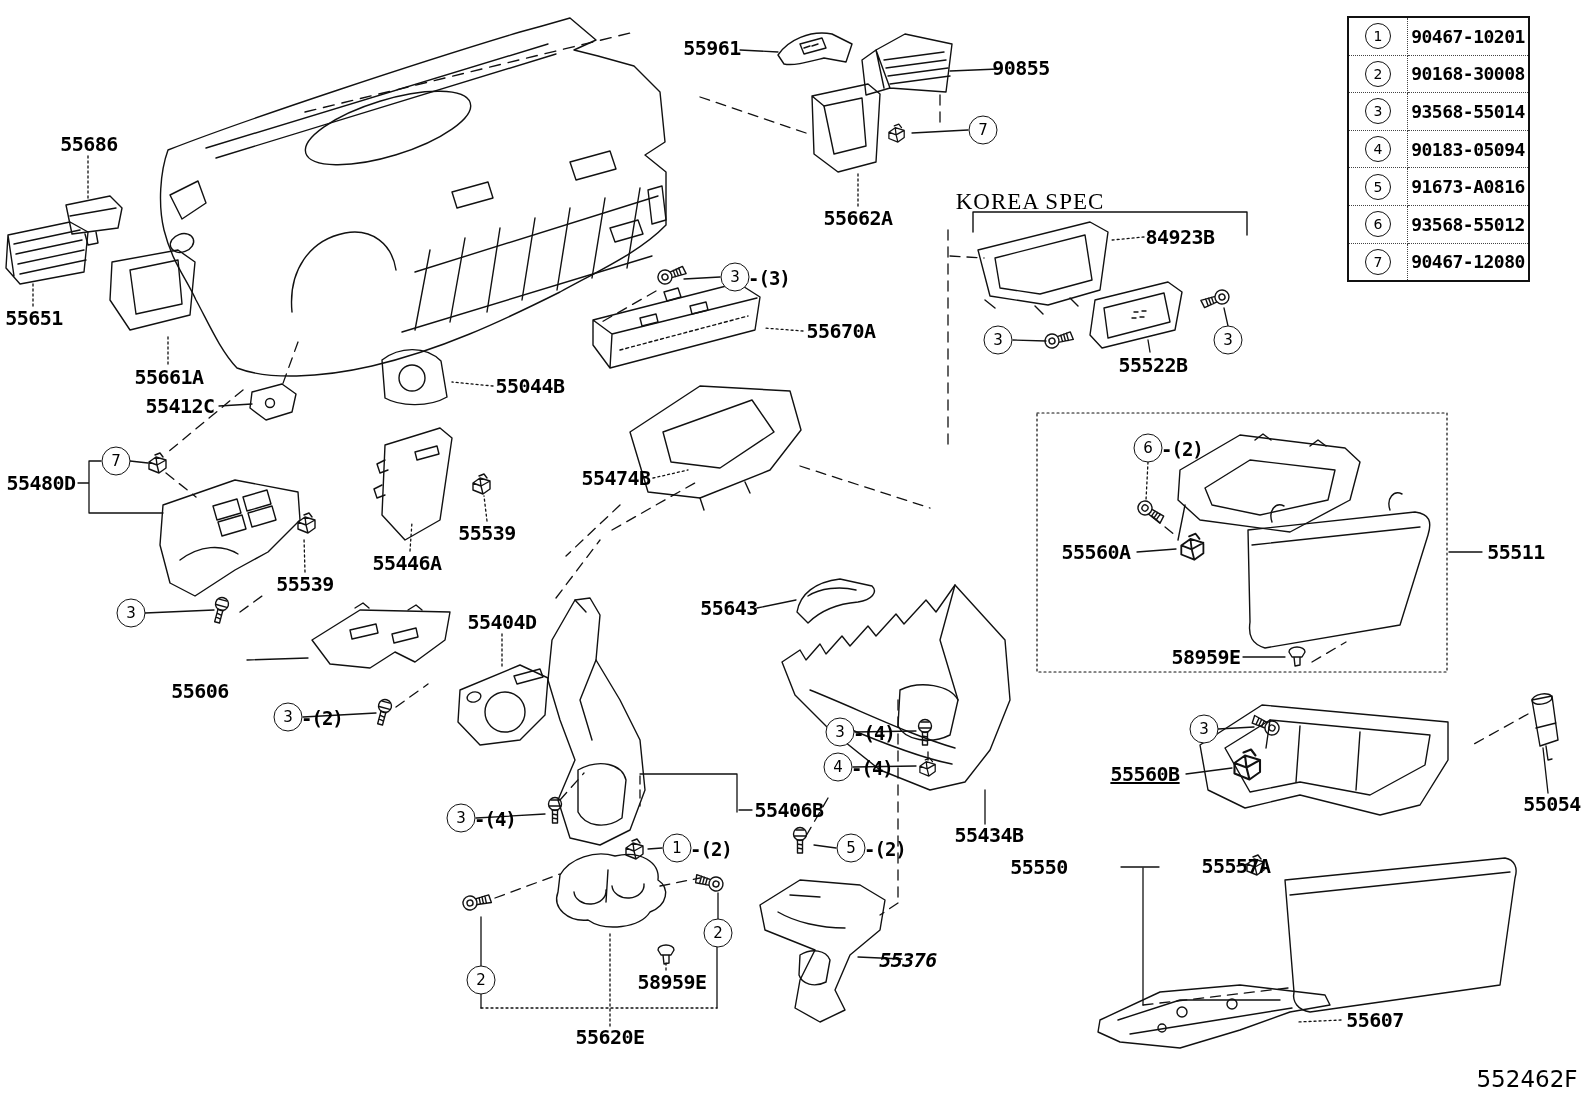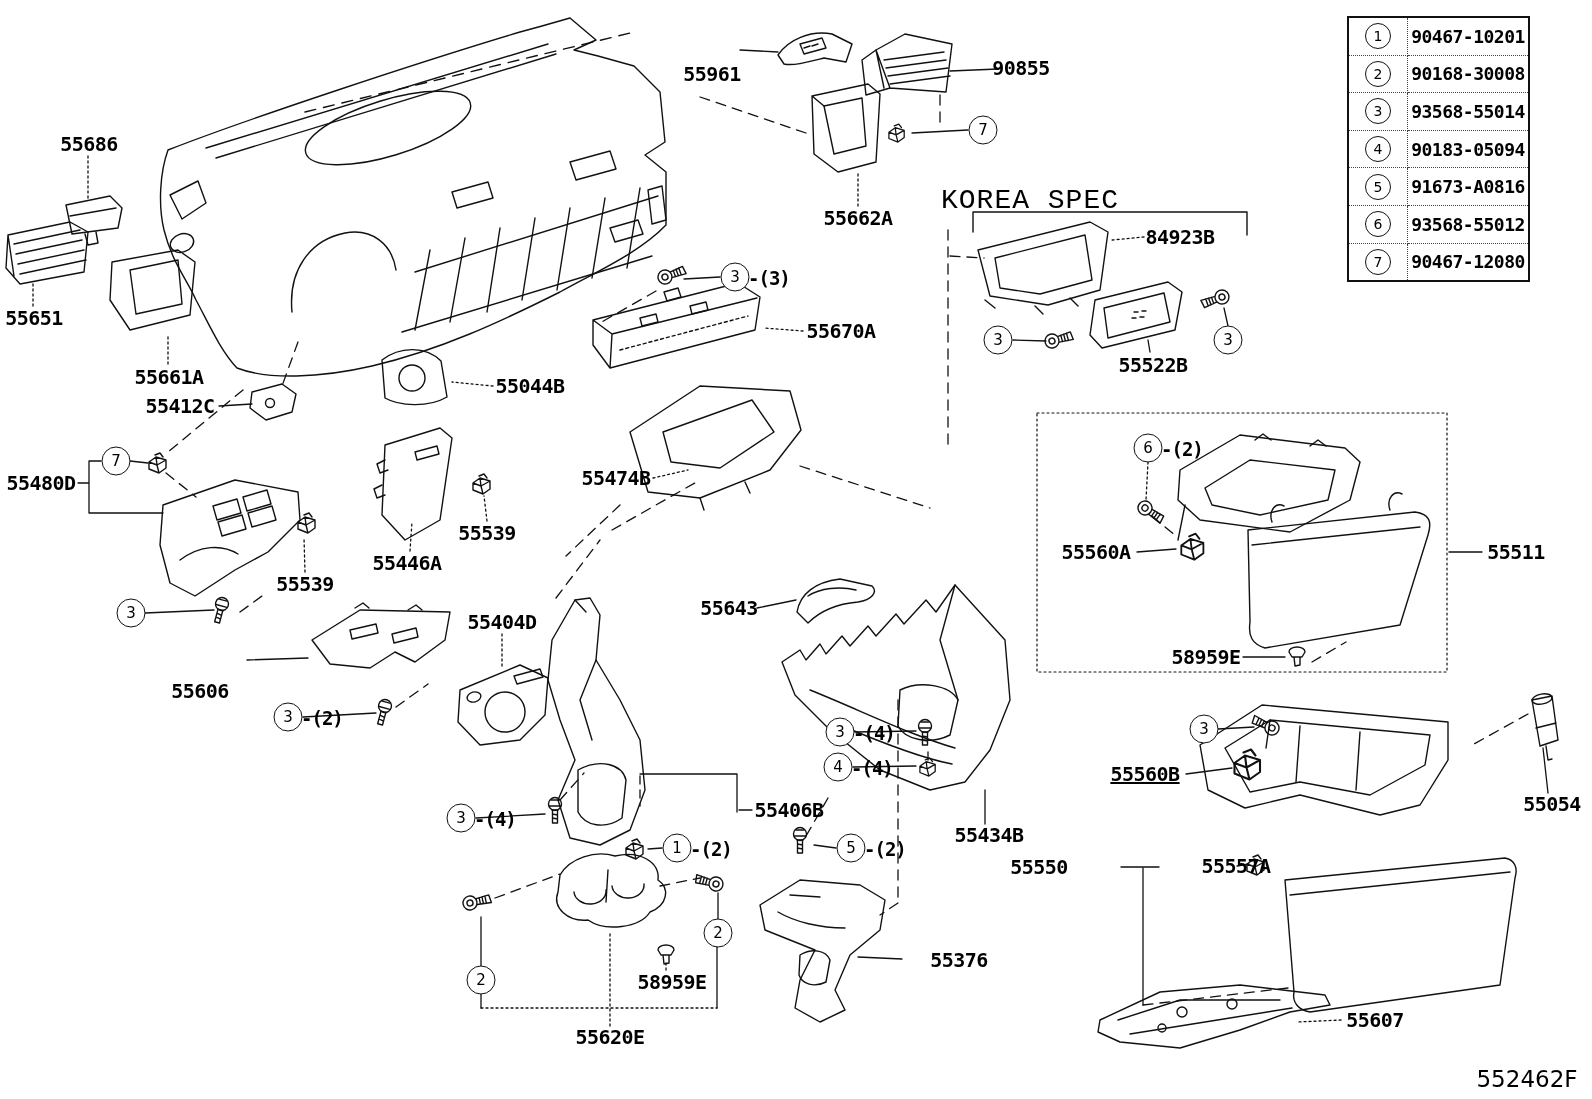--- a/index.html
+++ b/index.html
@@ -2,22 +2,22 @@
 <html><head>
 <meta charset="utf-8">
 <style>
   html,body{margin:0;padding:0;background:#fff;}
   .stage{position:relative;width:1592px;height:1099px;background:#ffffff;overflow:hidden;
          font-family:"DejaVu Sans Mono",monospace;color:#000;}
   svg.art{position:absolute;left:0;top:0;}
   .layer{position:absolute;left:0;top:0;width:100%;height:100%;pointer-events:none;}
   .part-label{position:absolute;transform:translate(-50%,-50%);font-weight:bold;font-size:20px;
               letter-spacing:-0.5px;white-space:nowrap;line-height:1;}
-  .korea-label{position:absolute;transform:translate(-50%,-50%);font-family:Liberation Mono, monospace;
-              font-size:28px;letter-spacing:1px;white-space:nowrap;line-height:1;text-align:center;}
+  .korea-label{position:absolute;transform:translate(-50%,-50%);font-family:Liberation Serif, serif;
+              font-size:23px;letter-spacing:1px;white-space:nowrap;line-height:1;text-align:center;}
   .code-label{position:absolute;transform:translate(-50%,-50%);font-family:"DejaVu Sans",sans-serif;
               font-size:23px;white-space:nowrap;line-height:1;}
   .callout{position:absolute;width:0;height:0;}
   .co-circle{position:absolute;left:0;top:0;transform:translate(-50%,-50%);width:27px;height:27px;
              border:1.7px solid #111;border-radius:50%;background:#fff;display:flex;align-items:center;
              justify-content:center;font-family:"DejaVu Sans",sans-serif;font-size:15px;line-height:1;}
   .co-suffix{position:absolute;left:13px;top:1px;transform:translate(0,-50%);font-weight:bold;
              font-size:19px;letter-spacing:-1px;white-space:nowrap;}
   table.fastener{position:absolute;left:1347px;top:16px;width:183px;border-collapse:collapse;
              border:2px solid #111;background:#fff;}
@@ -288,21 +288,21 @@
     <path d="M700,97 L806,133 M940,95 L940,122 M948,230 L948,446 M950,256 L984,258"></path>
     <path d="M656,291 L600,323 M800,466 L930,508 M620,505 L566,556 M243,390 L168,452 M298,342 L282,386"></path>
     <path d="M166,473 L196,497 M240,612 L262,596 M396,707 L428,684 M560,800 L584,773 M806,836 L828,798"></path>
     <path d="M898,700 L898,903 M898,903 L880,915 M556,598 L600,540 M612,530 L700,480"></path>
     <path d="M1152,516 L1176,536 M1312,662 L1346,642 M1528,714 L1474,744 M1143,1005 L1288,988"></path>
     <path d="M495,898 L560,874 M660,886 L700,878 M928,752 L928,760"></path>
   </g>
 </svg>
 
 <div class="layer" id="labels-layer">
-      <div class="part-label" style="left: 712px; top: 48px; margin-top: 26px;">55961</div>
+      <div class="part-label" style="left: 712px; top: 48px;">55961</div>
       <div class="part-label" style="left: 1021px; top: 68px;">90855</div>
       <div class="part-label" style="left: 89px; top: 144px;">55686</div>
       <div class="part-label" style="left: 34px; top: 318px;">55651</div>
       <div class="part-label" style="left: 169px; top: 377px;">55661A</div>
       <div class="part-label" style="left: 180px; top: 406px;">55412C</div>
       <div class="part-label" style="left: 858px; top: 218px;">55662A</div>
       <div class="part-label" style="left: 841px; top: 331px;">55670A</div>
       <div class="part-label" style="left: 530px; top: 386px;">55044B</div>
       <div class="part-label" style="left: 616px; top: 478px;">55474B</div>
       <div class="part-label" style="left: 487px; top: 533px;">55539</div>
@@ -316,21 +316,21 @@
       <div class="part-label" style="left: 989px; top: 835px;">55434B</div>
       <div class="part-label" style="left: 1180px; top: 237px;">84923B</div>
       <div class="part-label" style="left: 1153px; top: 365px;">55522B</div>
       <div class="part-label" style="left: 1096px; top: 552px;">55560A</div>
       <div class="part-label" style="left: 1516px; top: 552px;">55511</div>
       <div class="part-label" style="left: 1206px; top: 657px;">58959E</div>
       <div class="part-label" style="left: 1145px; top: 774px; text-decoration: underline;">55560B</div>
       <div class="part-label" style="left: 1552px; top: 804px;">55054</div>
       <div class="part-label" style="left: 1039px; top: 867px;">55550</div>
       <div class="part-label" style="left: 1236px; top: 866px;">55557A</div>
-      <div class="part-label" style="left: 959px; top: 960px;">55376</div>
+      <div class="part-label" style="left: 908px; top: 960px; font-style: italic;">55376</div>
       <div class="part-label" style="left: 672px; top: 982px;">58959E</div>
       <div class="part-label" style="left: 610px; top: 1037px;">55620E</div>
       <div class="part-label" style="left: 1375px; top: 1020px;">55607</div>
     </div>
 <div class="layer" id="callouts-layer">
       <div class="callout" style="left: 983px; top: 130px;">
         <div class="co-circle">7</div>
       </div>
       <div class="callout" style="left: 735px; top: 277px;">
         <div class="co-circle">3</div>

